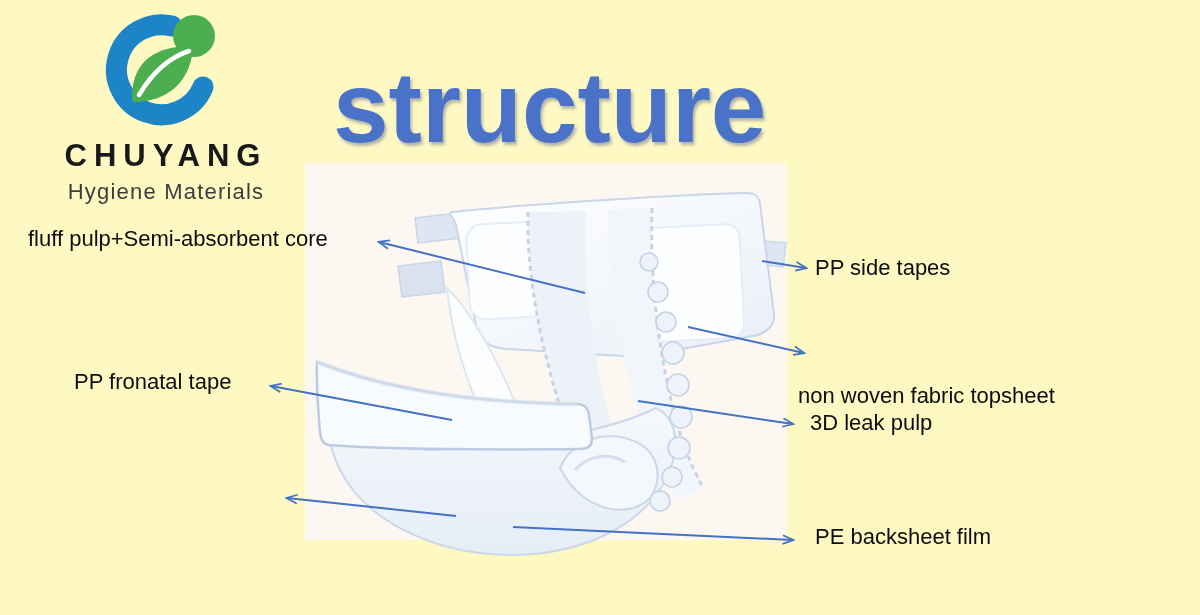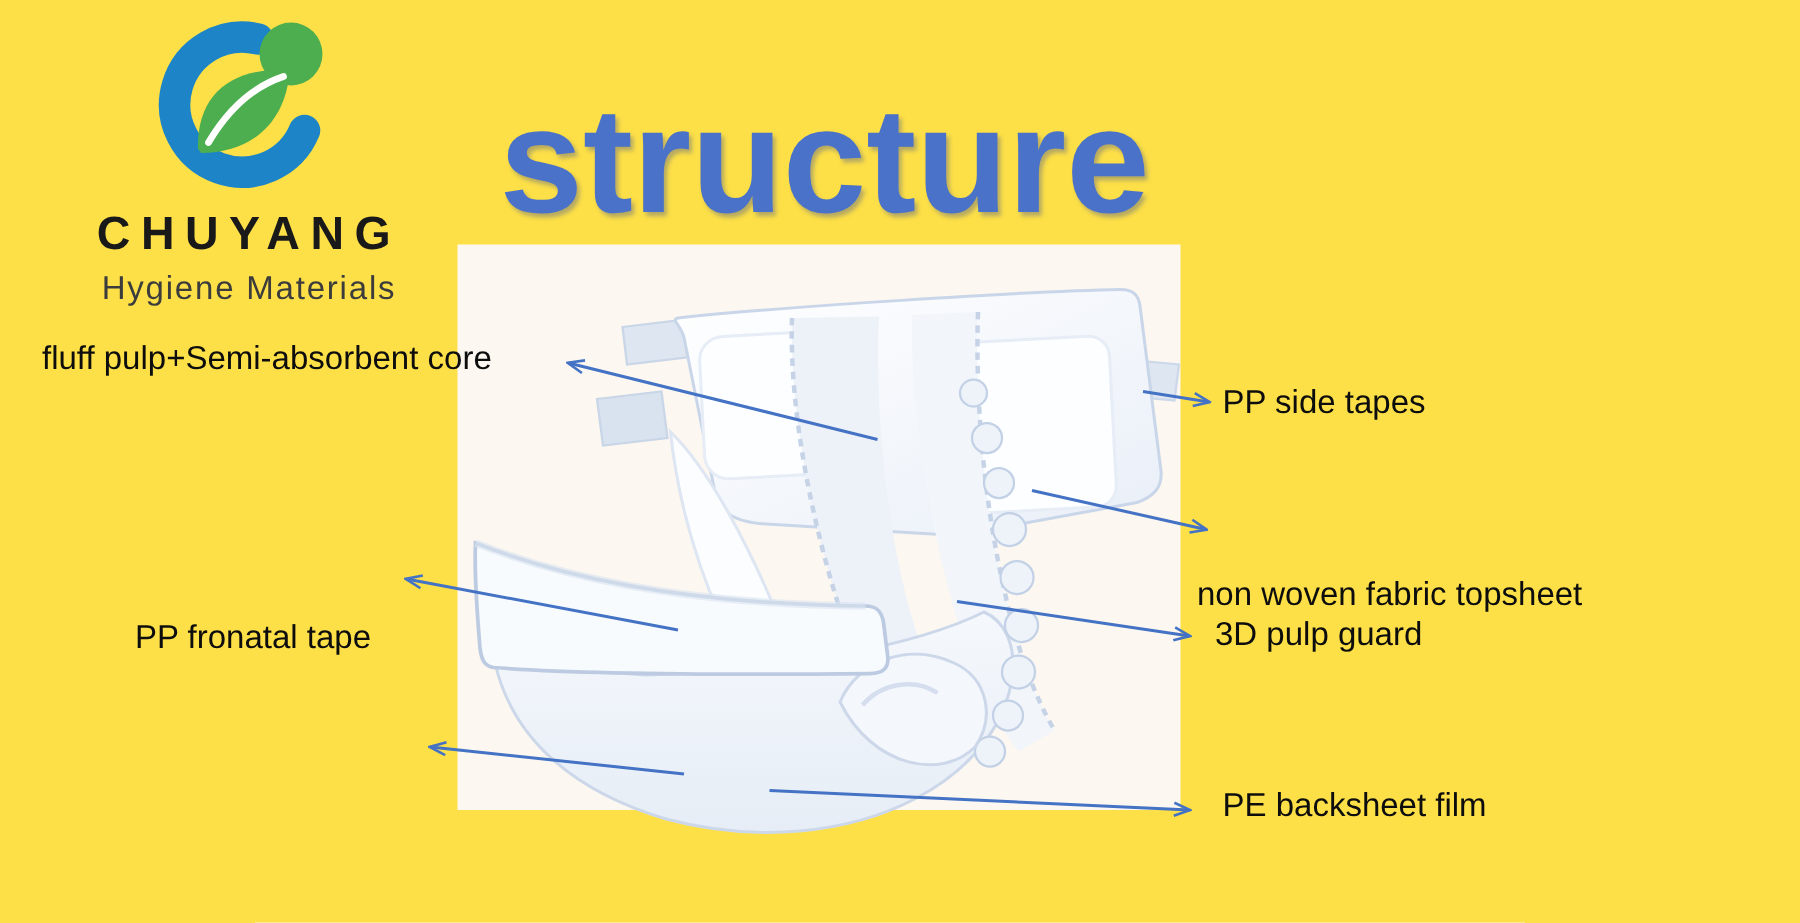--- a/index.html
+++ b/index.html
@@ -1,19 +1,19 @@
 <!DOCTYPE html>
 <html><head>
 <meta charset="utf-8">
 <style>
   html,body{margin:0;padding:0;}
   .canvas{
     position:relative;
     width:1200px;height:615px;
-    background:#fde047;
+    background:#fef9c3;
     overflow:hidden;
     font-family:"Liberation Sans", sans-serif;
   }
   
   .logo-block{
     position:absolute;left:28px;top:8px;width:276px;
     text-align:center;
   }
   .logo-mark{display:block;margin:0 auto;}
   .company{
@@ -38,21 +38,21 @@
   .scene{position:absolute;left:0;top:0;}
   
   .dlabel{
     position:absolute;
     font-size:22px;color:#0d0d0d;
     white-space:nowrap;
   }
   .lbl-core{left:28px;top:226px;}
   .lbl-sidetapes{left:815px;top:255px;}
   .lbl-topsheet{left:798px;top:339px;margin-top:44px;}
-  .lbl-frontal{left:90px;top:369px;margin-top:43px;}
+  .lbl-frontal{left:74px;top:369px;}
   .lbl-leakguard{left:810px;top:410px;}
   .lbl-wetness{left:90px;top:481px;}
   .lbl-backsheet{left:815px;top:524px;}
 </style>
 </head>
 <body>
 
 <div class="canvas">
 
   <div class="logo-block">
@@ -145,16 +145,16 @@
       <line x1="638" y1="401" x2="793" y2="424" marker-end="url(#ah)"></line>
       <line x1="456" y1="516" x2="287" y2="498" marker-end="url(#ah)"></line>
       <line x1="513" y1="527" x2="793" y2="540" marker-end="url(#ah)"></line>
     </g>
   </svg>
 
   <div class="dlabel lbl-core">fluff pulp+Semi-absorbent core</div>
   <div class="dlabel lbl-sidetapes">PP side tapes</div>
   <div class="dlabel lbl-topsheet">non woven fabric topsheet</div>
   <div class="dlabel lbl-frontal">PP fronatal tape</div>
-  <div class="dlabel lbl-leakguard">3D pulp guard</div>
+  <div class="dlabel lbl-leakguard">3D leak pulp</div>
   <div class="dlabel lbl-backsheet">PE backsheet film</div>
 
 </div>
 
 </body></html>

